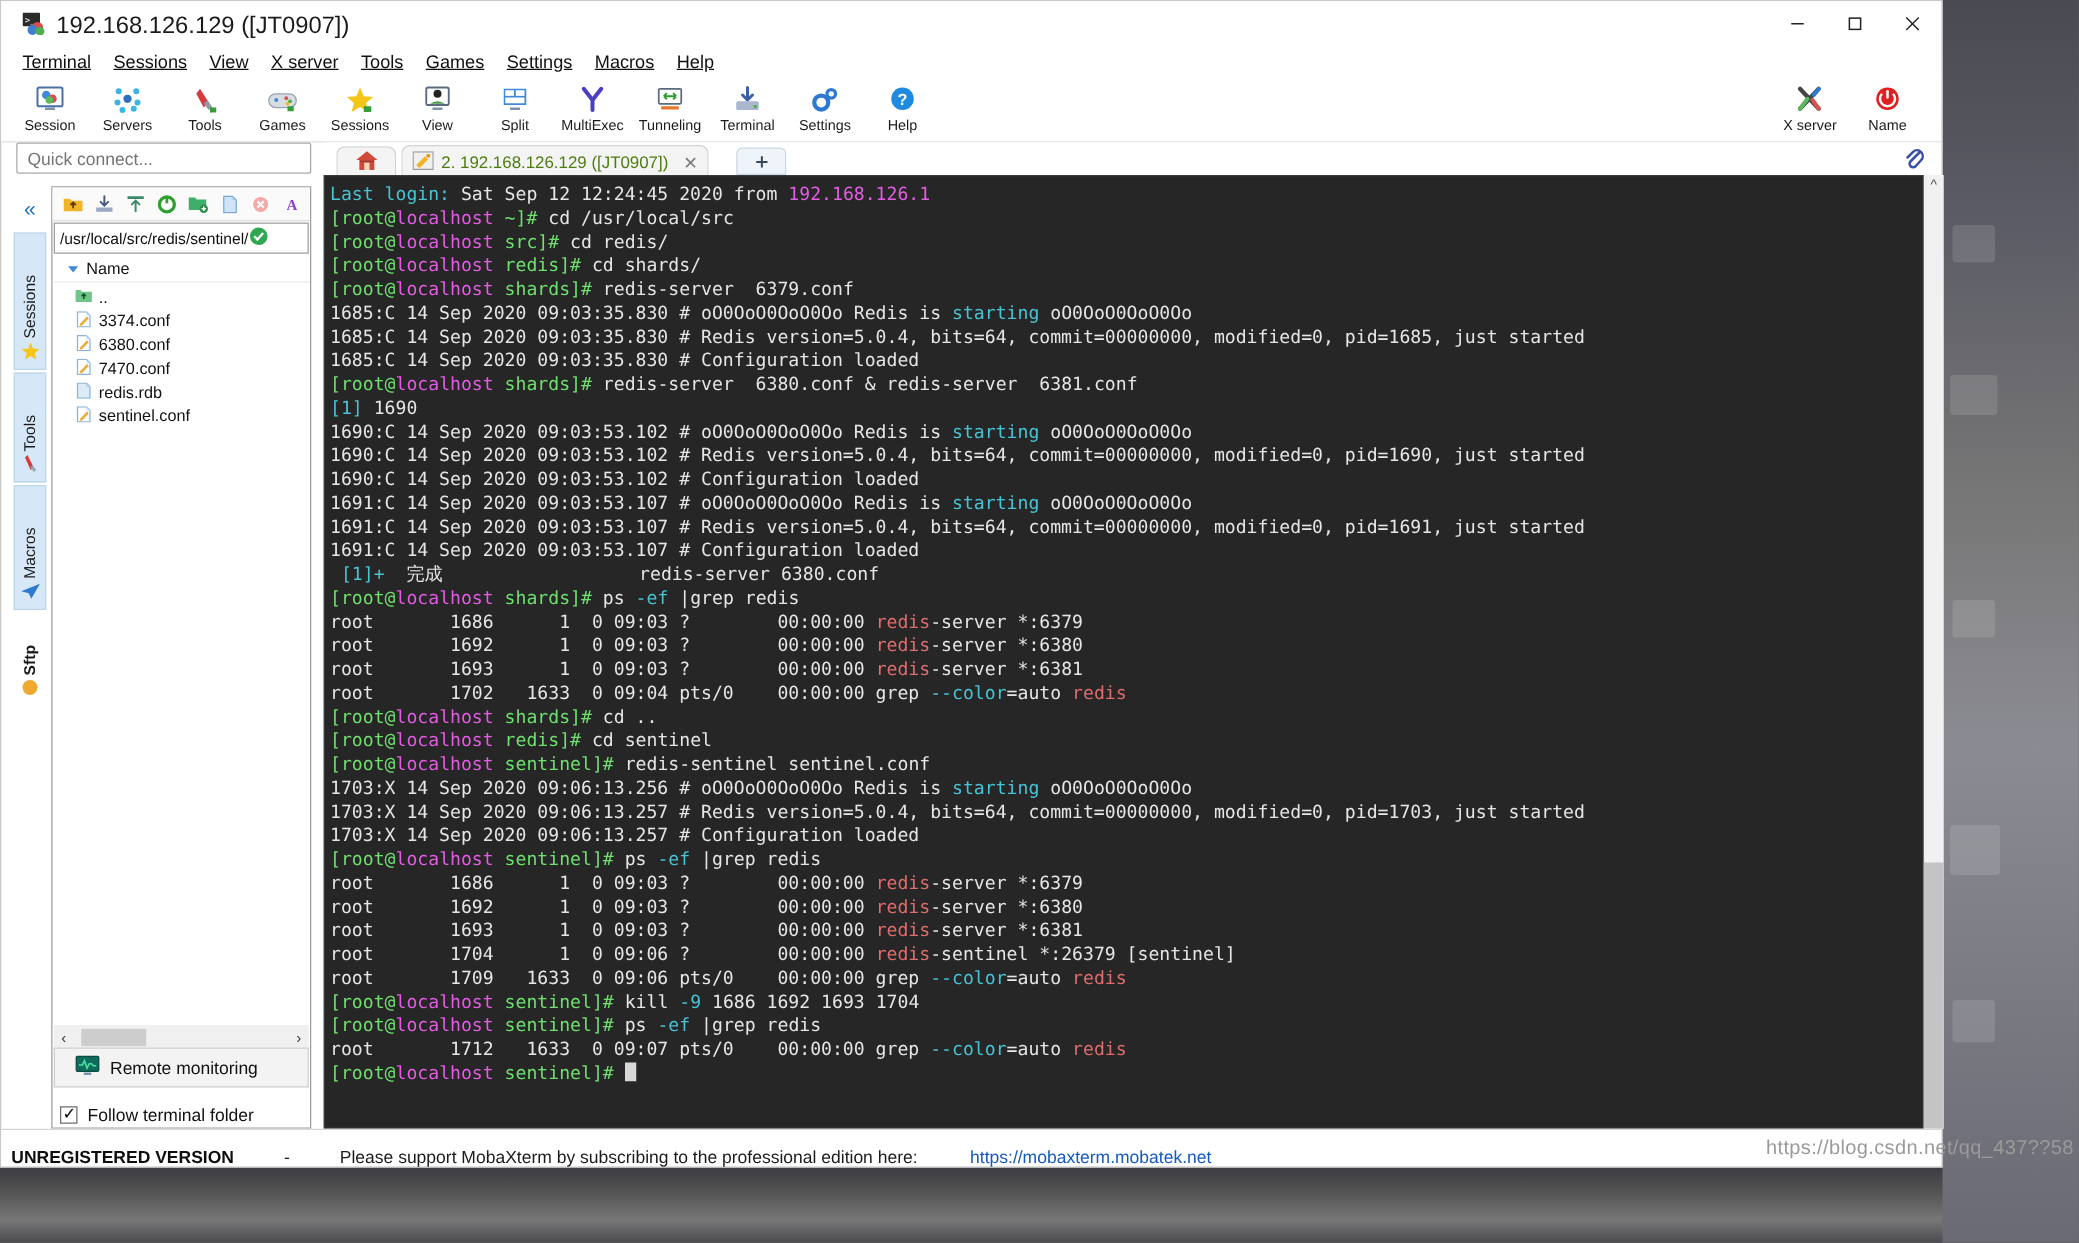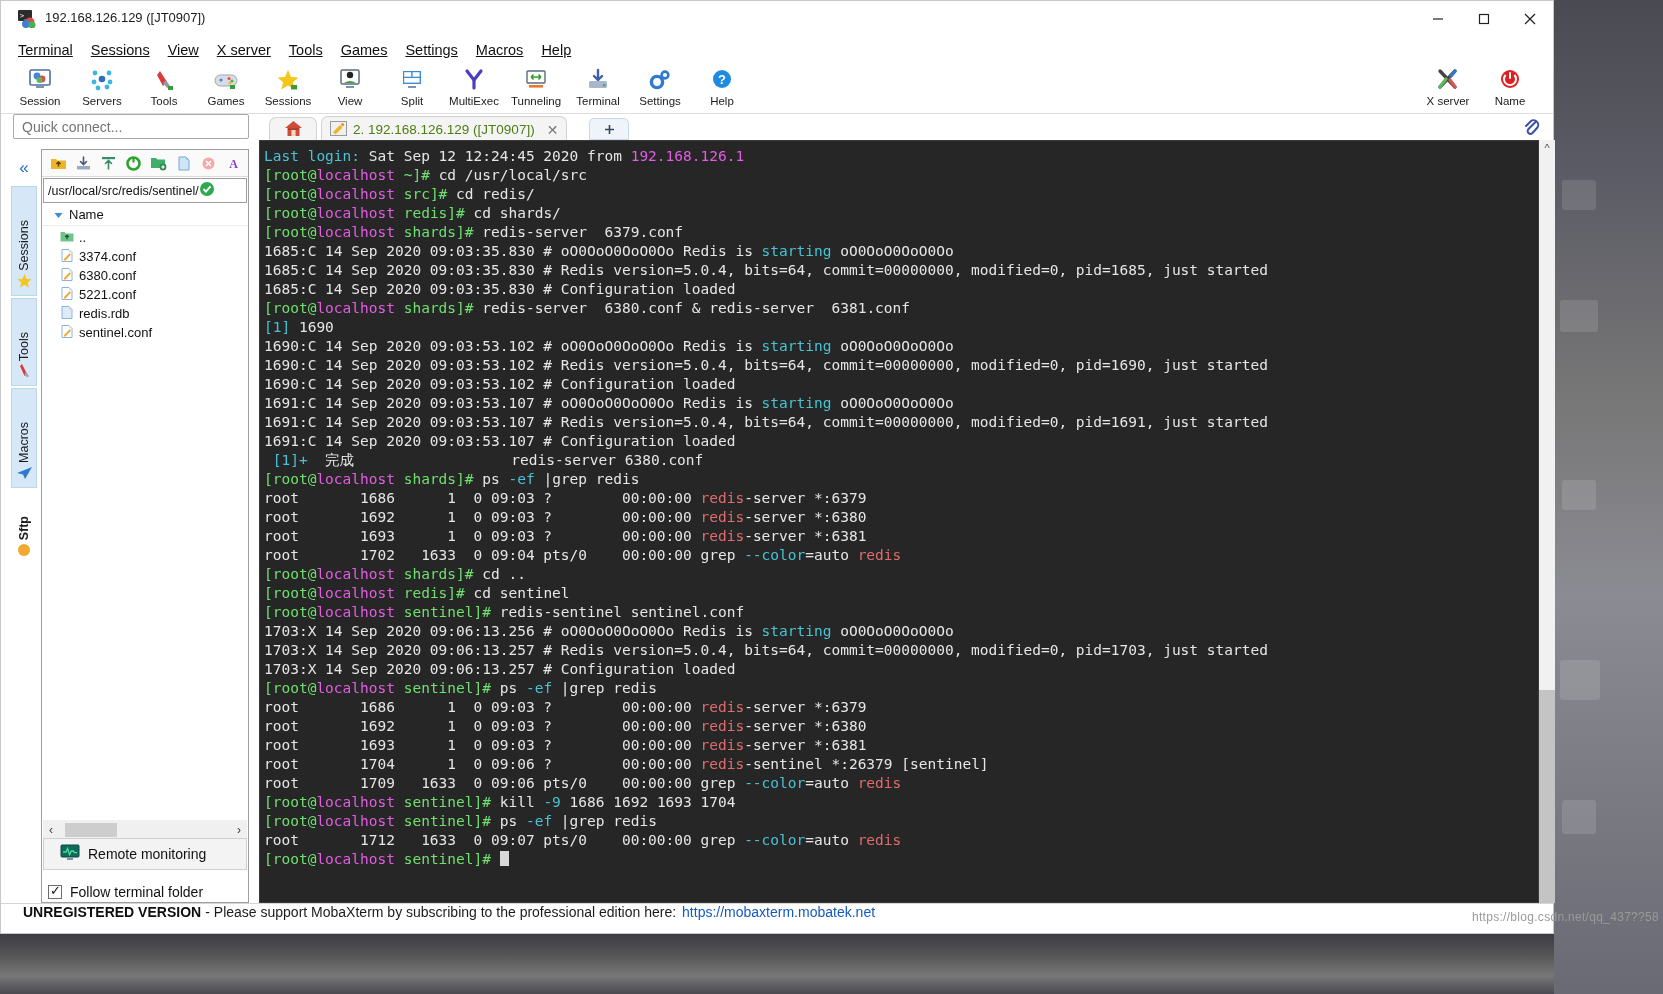--- a/index.html
+++ b/index.html
@@ -8,27 +8,27 @@
 
   #app { position:absolute; left:0; top:0; width:1554px; height:934px; background:#ffffff;
          border:1px solid #c8c8c8; }
 
   
   .desktop-right { position:absolute; left:1554px; top:0; width:109px; height:994px;
       background:linear-gradient(180deg,#4a4a52 0%,#5c5c66 18%,#777 40%,#8b8b93 60%,#6a6a74 100%); }
   .desktop-bottom { position:absolute; left:0; top:934px; width:1554px; height:60px;
       background:linear-gradient(180deg,#3c3c42 0%,#555 35%,#777 70%,#4a4a50 100%); }
   .desk-icon { position:absolute; background:rgba(255,255,255,.12); border-radius:3px; }
-  .watermark { position:absolute; right:4px; top:910px; font-size:12px; color:#9a9a9a; z-index:50;
+  .watermark { position:absolute; right:4px; top:910px; font-size:16px; color:#9a9a9a; z-index:50;
       font-family:"Liberation Sans",sans-serif; letter-spacing:.3px; }
 
   
   .titlebar { position:absolute; left:0; top:0; width:100%; height:36px; background:#fff; }
   .title-ico { position:absolute; left:17px; top:9px; width:19px; height:18px; }
-  .title-text { position:absolute; left:44px; top:9px; font-size:13px; color:#1b1b1b; }
+  .title-text { position:absolute; left:44px; top:9px; font-size:19px; color:#1b1b1b; }
   .wbtns { position:absolute; right:0; top:0; height:36px; display:flex; }
   .wbtn { width:46px; height:36px; display:flex; align-items:center; justify-content:center;
           cursor:default; }
 
   
   .menubar { position:absolute; left:0; top:36px; width:100%; height:25px; background:#fff;
              display:flex; align-items:center; padding-left:8px; }
   .menu-item { padding:3px 9px; font-size:14.5px; color:#101010;text-decoration:underline; }
 
   
@@ -108,21 +108,21 @@
   .ln { height:19px; }
   .cur { display:inline-block; width:9px; height:15px; background:#d8d8d8;
          vertical-align:-2px; }
   .vscroll { position:absolute; left:1538px; top:139px; width:16px; height:763px;
              background:#f1f1f1; }
   .vs-up { height:17px; text-align:center; font-size:11px; color:#505050; line-height:17px; }
   .vs-thumb { position:absolute; left:0; top:550px; width:16px; height:213px; background:#c4c4c4; }
 
   
   .statusbar { position:absolute; left:0; bottom:0; width:100%; height:30px; background:#fff;
-               border-top:1px solid #d5d5d5; display:flex; align-items:flex-start; padding-left:22px; }
+               border-top:1px solid #d5d5d5; display:flex; align-items:flex-end; padding-left:8px;gap:36px; }
   .sb-b { font-weight:bold; font-size:14px; color:#0e0e0e; }
   .sb-t { font-size:14px; color:#1b1b1b; margin-left:4px; }
   .sb-l { font-size:14px; color:#1559c0; margin-left:6px; }
 
   
   .c-cy { color:#48c3d4; } .c-mg { color:#e45ce4; } .c-gr { color:#6fe06f; }
   .c-rd { color:#e06c6c; } .c-wh { color:#e6e6e6; }
 </style>
 </head>
 <body>
@@ -499,21 +499,21 @@
         <span class="nm">6380.conf</span>
       </div>
       <div class="fb-row">
         <span>
           <svg width="14" height="13" viewBox="0 0 14 13">
               <path d="M2 0.5 h7 l3 3 v9 H2 Z" fill="#fff" stroke="#8ab4dc"></path>
               <path d="M9 0.5 v3 h3" fill="#cfe4f7"></path>
               <path d="M3.6 10.5 L9.6 4.2 l1.4 1.4 -6 6.3 z" fill="#f0a830"></path>
             </svg>
         </span>
-        <span class="nm">5221.conf</span>
+        <span class="nm">7470.conf</span>
       </div>
       <div class="fb-row">
         <span>
           <svg width="14" height="13" viewBox="0 0 14 13">
               <path d="M2 0.5 h7 l3 3 v9 H2 Z" fill="#ddeaf7" stroke="#8ab4dc"></path>
               <path d="M9 0.5 v3 h3" fill="#b8d4ec"></path>
             </svg>
         </span>
         <span class="nm">redis.rdb</span>
       </div>

